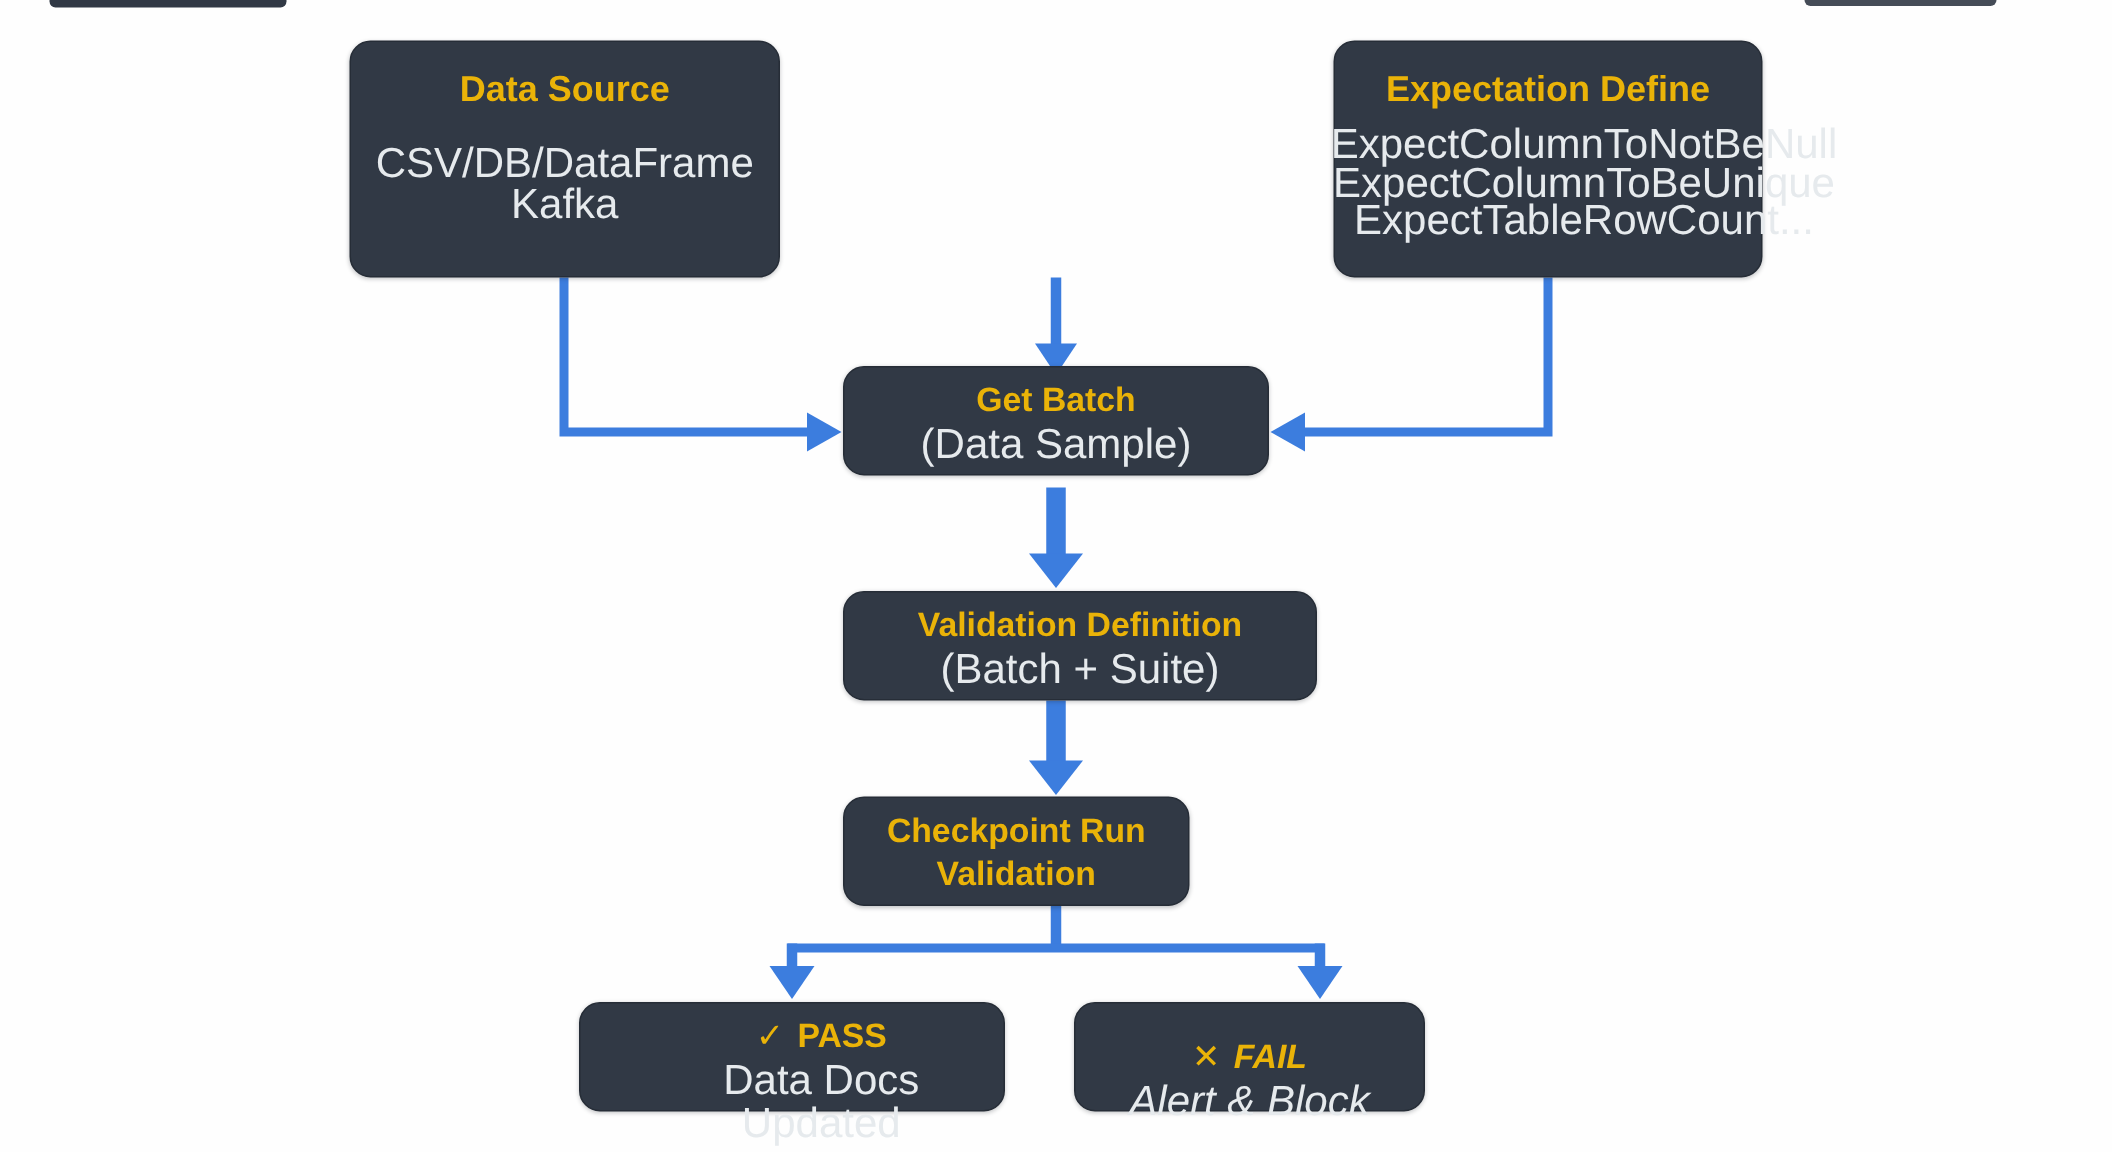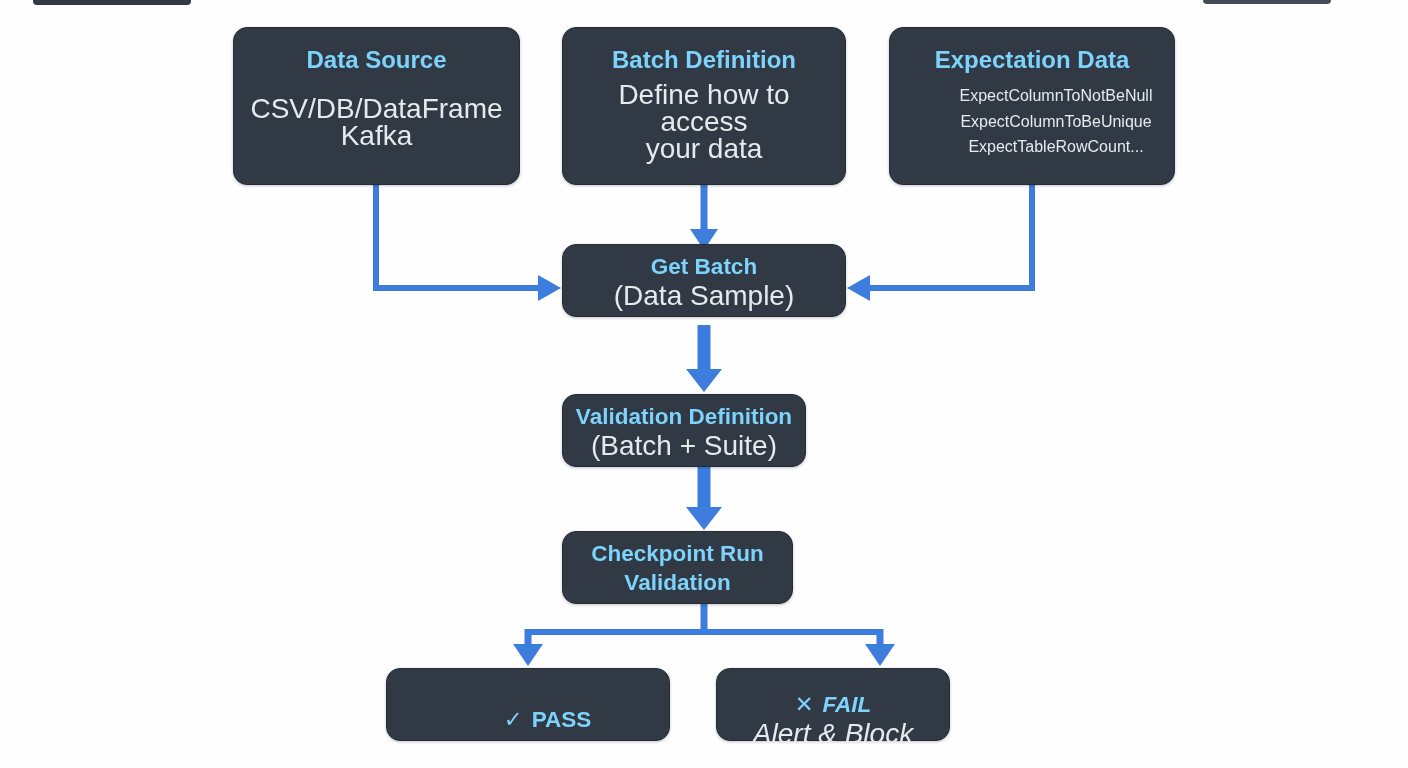--- a/index.html
+++ b/index.html
@@ -36,47 +36,47 @@
     text-align: center;
   }
 
   .node-lg { height: 158px; padding: 17px 8px 16px 8px; }
   .node-sm { height: 73px; justify-content: center; }
 
   .node-title {
     font-weight: 700;
     font-size: 24px;
     line-height: 30px;
-    color: #7dd3fc;
+    color: #eab308;
     white-space: pre-line;
   }
   .node-sm .node-title { font-size: 22.5px; line-height: 29px; }
 
   .node-body {
     font-weight: 400;
     font-size: 28px;
     line-height: 27px;
     color: #e6eaed;
     white-space: pre-line;
     flex: 1;
     display: flex;
     align-items: center;
     justify-content: center;
   }
   .node-sm .node-body { flex: 0 0 auto; font-size: 28px; line-height: 29px; }
-  .node-tight .node-body { font-size: 16px; line-height: 25.5px; margin-left: 48px; }
+  .node-tight .node-body { font-size: 28px; line-height: 25.5px; margin-left: 48px; }
 
   .title-icon { font-weight: 700; margin-right: 9px; }
 
   
   #n-datasource  { left: 233px; top: 27px;  width: 287px; }
   #n-batchdef    { left: 562px; top: 27px;  width: 284px; }
   #n-expsuite    { left: 889px; top: 27px;  width: 286px; }
   #n-getbatch    { left: 562px; top: 244px; width: 284px; }
-  #n-validation  { left: 562px; top: 394px; width: 244px; }
+  #n-validation  { left: 562px; top: 394px; width: 316px; }
   #n-checkpoint  { left: 562px; top: 531px; width: 231px; }
   #n-pass        { left: 386px; top: 668px; width: 284px; padding-left: 39px; }
   #n-fail        { left: 716px; top: 668px; width: 234px; font-style: italic; }
 
   .edge-artifact {
     position: absolute;
     z-index: 0;
     background: #313945;
     border-radius: 0 0 4px 4px;
   }
@@ -127,28 +127,23 @@
       <polygon points="880,666 865,644 895,644" fill="#3c7dde"></polygon>
     </g>
   </svg>
 
   <div id="n-datasource" class="node node-lg">
     <div class="node-title">Data Source</div>
     <div class="node-body">CSV/DB/DataFrame
 Kafka</div>
   </div>
 
-  <div id="n-batchdef" class="node node-lg">
-    <div class="node-title">Batch Definition</div>
-    <div class="node-body">Define how to access
-your data</div>
-  </div>
 
   <div id="n-expsuite" class="node node-lg node-tight">
-    <div class="node-title">Expectation Data</div>
+    <div class="node-title">Expectation Define</div>
     <div class="node-body">ExpectColumnToNotBeNull
 ExpectColumnToBeUnique
 ExpectTableRowCount...</div>
   </div>
 
   <div id="n-getbatch" class="node node-sm">
     <div class="node-title">Get Batch</div>
     <div class="node-body">(Data Sample)</div>
   </div>
 
@@ -159,20 +154,21 @@
 
   <div id="n-checkpoint" class="node node-sm">
     <div class="node-title">Checkpoint Run
 Validation</div>
   </div>
 
   <div id="n-pass" class="node node-sm">
     <div class="node-title">
       <span class="title-icon">✓</span><span>PASS</span>
     </div>
+    <div class="node-body">Data Docs Updated</div>
   </div>
 
   <div id="n-fail" class="node node-sm">
     <div class="node-title">
       <span class="title-icon">✕</span><span>FAIL</span>
     </div>
     <div class="node-body">Alert &amp; Block</div>
   </div>
 
 </div>

